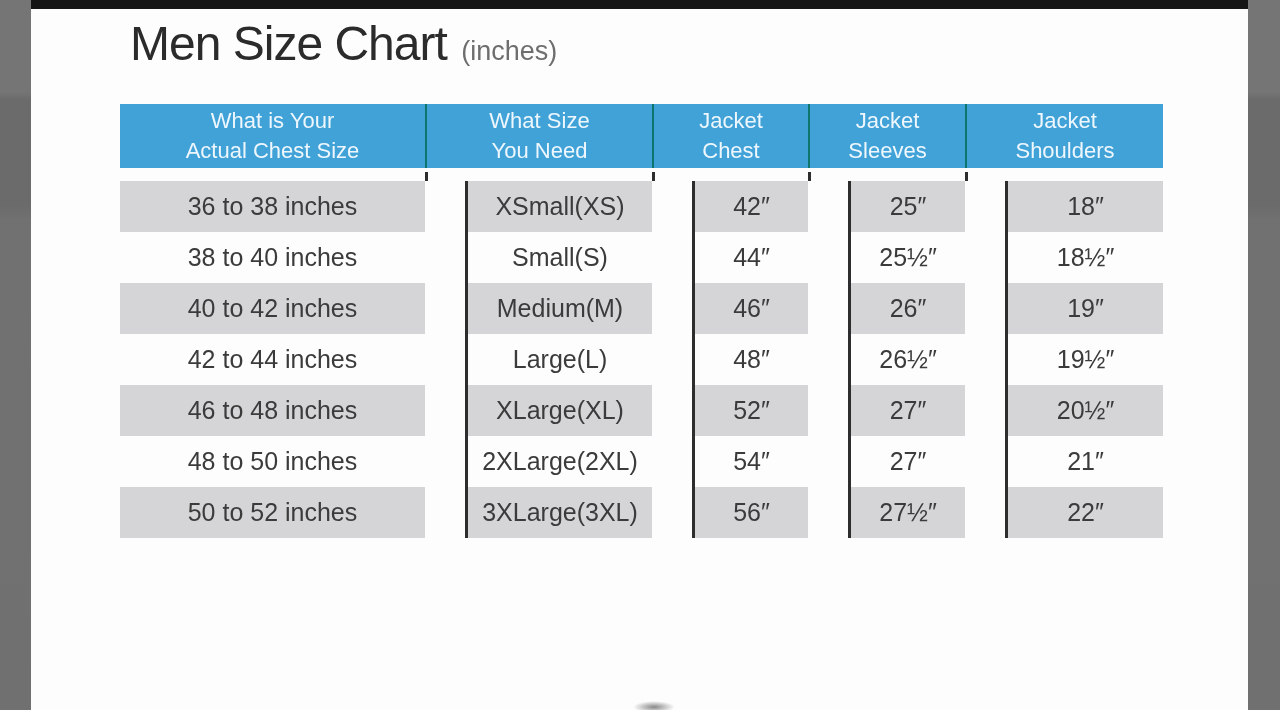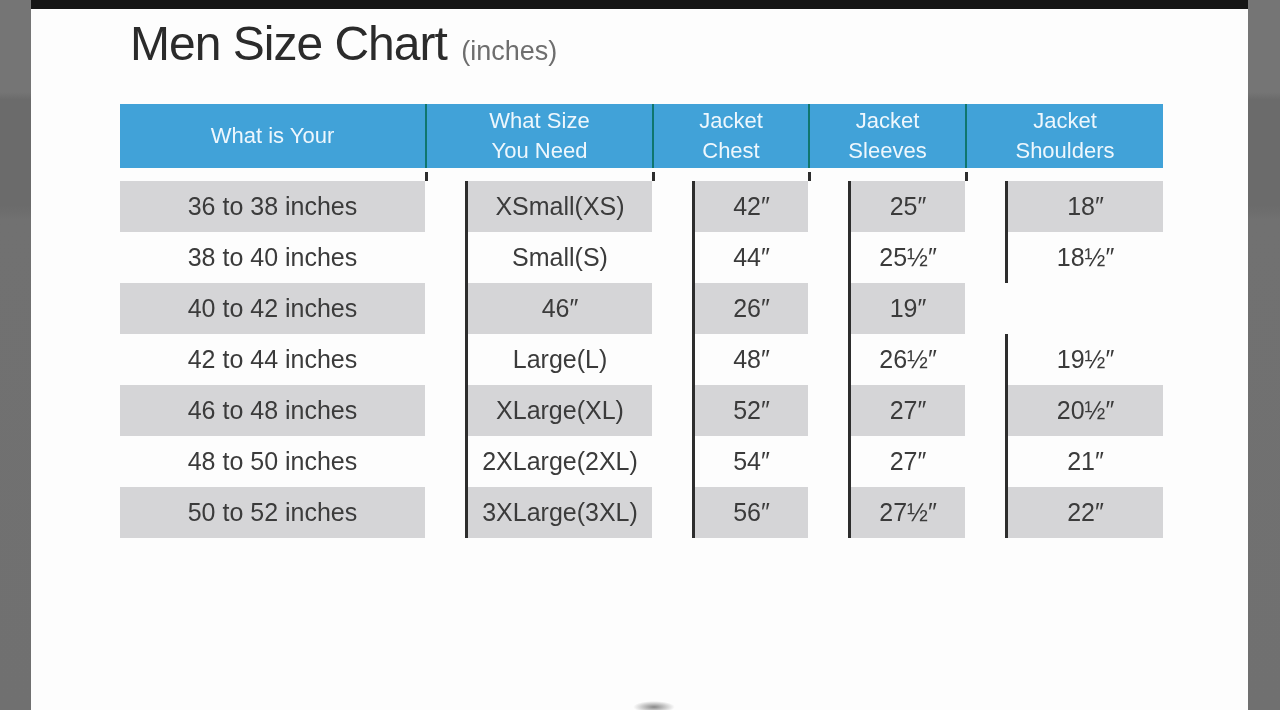--- a/index.html
+++ b/index.html
@@ -74,20 +74,21 @@
   <div class="title-block">
     <span class="title-main">Men Size Chart</span>
     <span class="title-suffix">(inches)</span>
   </div>
 
   <div class="size-table">
 
     <div class="hdr-row">
       <div class="hdr-cell">
         <span>What is Your</span>
+        <span>Actual Chest Size</span>
       </div>
       <div class="hdr-cell">
         <span>What Size</span>
         <span>You Need</span>
       </div>
       <div class="hdr-cell">
         <span>Jacket</span>
         <span>Chest</span>
       </div>
       <div class="hdr-cell">
@@ -121,20 +122,21 @@
       <div class="body-row">
         <div class="cell">38 to 40 inches</div>
         <div class="cell">Small(S)</div>
         <div class="cell">44″</div>
         <div class="cell">25½″</div>
         <div class="cell">18½″</div>
       </div>
 
       <div class="body-row shade">
         <div class="cell">40 to 42 inches</div>
+        <div class="cell">Medium(M)</div>
         <div class="cell">46″</div>
         <div class="cell">26″</div>
         <div class="cell">19″</div>
       </div>
 
       <div class="body-row">
         <div class="cell">42 to 44 inches</div>
         <div class="cell">Large(L)</div>
         <div class="cell">48″</div>
         <div class="cell">26½″</div>

